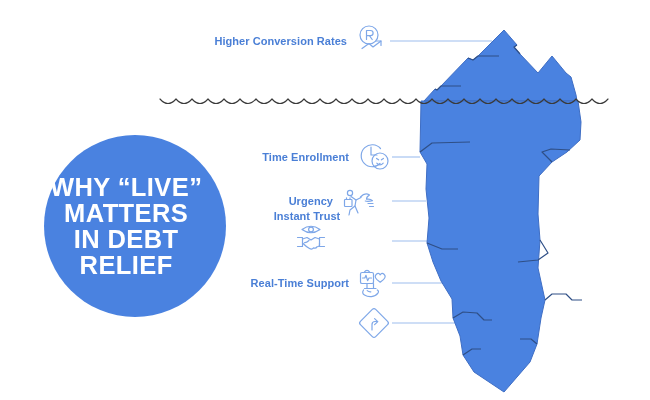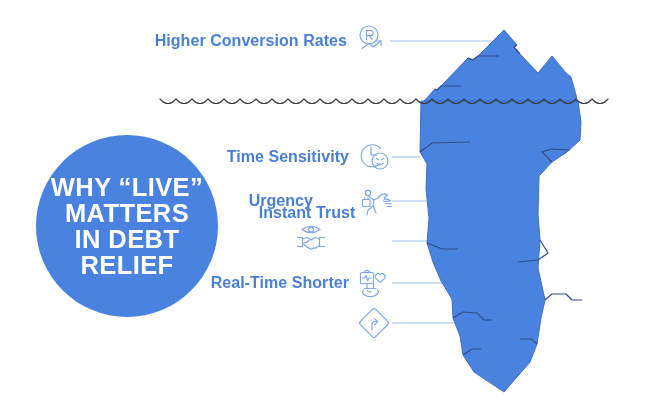--- a/index.html
+++ b/index.html
@@ -25,29 +25,29 @@
   .layer {
     position: absolute;
     left: 0; top: 0;
     width: 650px;
     height: 400px;
   }
 
   
   #title-circle {
     position: absolute;
-    left: 36px;
+    left: 44px;
     top: 135px;
     width: 182px;
     height: 182px;
     border-radius: 50%;
     background: #4a82e0;
     display: flex;
     align-items: center;
-    justify-content: center;
+    justify-content: flex-start;
     z-index: 5;
   }
   #title-text {
     color: #ffffff;
     font-weight: bold;
     font-size: 25.5px;
     line-height: 1.02;
     letter-spacing: 0.4px;
     text-align: center;
     padding: 0 6px;
@@ -58,21 +58,21 @@
   
   .label-row {
     position: absolute;
     display: flex;
     align-items: center;
     z-index: 4;
     height: 34px;
   }
   .label-text {
     color: #4a7fd6;
-    font-size: 16px;
+    font-size: 11px;
     font-weight: bold;
     letter-spacing: 0.05px;
     white-space: nowrap;
     text-align: right;
     font-family: "Liberation Sans", sans-serif;
   }
   .label-icon {
     width: 36px;
     height: 34px;
     margin-left: 7px;
@@ -160,33 +160,33 @@
       <svg viewBox="0 0 36 34" fill="none" stroke="#7ea7e8" stroke-width="1.2" stroke-linecap="round" stroke-linejoin="round">
         <circle cx="15" cy="11" r="9"></circle>
         <path d="M 12.5,15.5 L 12.5,6.5 L 16.5,6.5 a 2.6,2.6 0 0 1 0,5.2 L 12.5,11.7 M 15.4,11.7 L 18.2,15.5"></path>
         <path d="M 8,24.5 L 15,19.5 L 19,23 L 27,17"></path>
         <path d="M 22.5,17 L 27,17 L 27,21.5"></path>
       </svg>
     </span>
   </div>
 
   <div class="label-row" style="left:222px; top:140px; width:170px; justify-content:flex-end;">
-    <span class="label-text">Time Sensitivity</span>
+    <span class="label-text">Time Enrollment</span>
     <span class="label-icon">
       <svg viewBox="0 0 36 34" fill="none" stroke="#7ea7e8" stroke-width="1.2" stroke-linecap="round" stroke-linejoin="round">
         <path d="M 24.5,8.5 A 11,11 0 1 0 24,23.5"></path>
         <path d="M 15,7 L 15,15 L 21,15"></path>
         <circle cx="24" cy="21" r="8"></circle>
         <path d="M 20.6,18.4 L 22.6,19.8 M 27.4,18.4 L 25.4,19.8"></path>
         <path d="M 20.8,23.2 q 3.2,3.4 6.4,0"></path>
       </svg>
     </span>
   </div>
 
-  <div class="label-row" style="left:224px; top:184px; width:170px; justify-content:flex-end;gap:38px;">
+  <div class="label-row" style="left:206px; top:184px; width:170px; justify-content:flex-end;">
     <span class="label-text">Urgency</span>
     <span class="label-icon">
       <svg viewBox="0 0 36 34" fill="none" stroke="#7ea7e8" stroke-width="1.2" stroke-linecap="round" stroke-linejoin="round">
         <circle cx="10" cy="9" r="2.6"></circle>
         <path d="M 11,12.5 L 16,16 L 15,22 L 18,29"></path>
         <path d="M 15,22 L 10,26 L 9,31"></path>
         <path d="M 16,16 L 21,13.5"></path>
         <rect x="4.5" y="15.5" width="7.5" height="7" rx="0.8"></rect>
         <path d="M 6.5,15.5 L 6.5,13.8 M 10,15.5 L 10,13.8"></path>
         <path d="M 20.5,13 q 4.5,-5 9,-2 q -3,1.6 -3,4.2 q 3.8,-0.6 6,1.4 q -4.2,1.2 -7.2,0.4"></path>
@@ -204,21 +204,21 @@
         <path d="M 4.5,15.5 L 9.5,15.5 L 9.5,24.5 L 4.5,24.5"></path>
         <path d="M 31.5,15.5 L 26.5,15.5 L 26.5,24.5 L 31.5,24.5"></path>
         <path d="M 9.5,17 L 14,15.5 L 18,18 L 22,15.5 L 26.5,17"></path>
         <path d="M 9.5,21 q 3.5,3.5 7,5.5 q 2.5,1.4 4,-0.6 q 2.5,1 3.5,-1.2 q 2.2,0.4 2.5,-2 L 26.5,21"></path>
         <path d="M 16,18.5 q -2.6,2.4 -4.4,2.2"></path>
       </svg>
     </span>
   </div>
 
   <div class="label-row" style="left:222px; top:266px; width:170px; justify-content:flex-end;">
-    <span class="label-text">Real-Time Shorter</span>
+    <span class="label-text">Real-Time Support</span>
     <span class="label-icon">
       <svg viewBox="0 0 36 34" fill="none" stroke="#7ea7e8" stroke-width="1.2" stroke-linecap="round" stroke-linejoin="round">
         <rect x="4.5" y="6.5" width="13" height="11" rx="1.6"></rect>
         <path d="M 8,6.5 q 3,-4.2 6,0"></path>
         <path d="M 6.5,12 L 8.8,12 L 10,9.3 L 11.6,14.6 L 13,12 L 15.5,12"></path>
         <path d="M 21,13.6 q -3.2,-3 -0.6,-5.4 q 2,-1.8 3.8,0.6 q 1.8,-2.4 3.8,-0.6 q 2.6,2.4 -0.6,5.4 L 24.2,16.2 Z"></path>
         <path d="M 11,17.5 L 11,22.5 M 17.5,17.5 L 17.5,22.5"></path>
         <path d="M 8.5,22.5 L 20,22.5"></path>
         <path d="M 7.5,24 q -2,3.2 1,5 q 3.2,2 7,1.6 q 4.4,-0.4 6.4,-3.4 q 1.4,-2.2 -0.6,-3.2"></path>
         <path d="M 11.2,24.6 q 1.6,1.4 3.6,1.2"></path>

